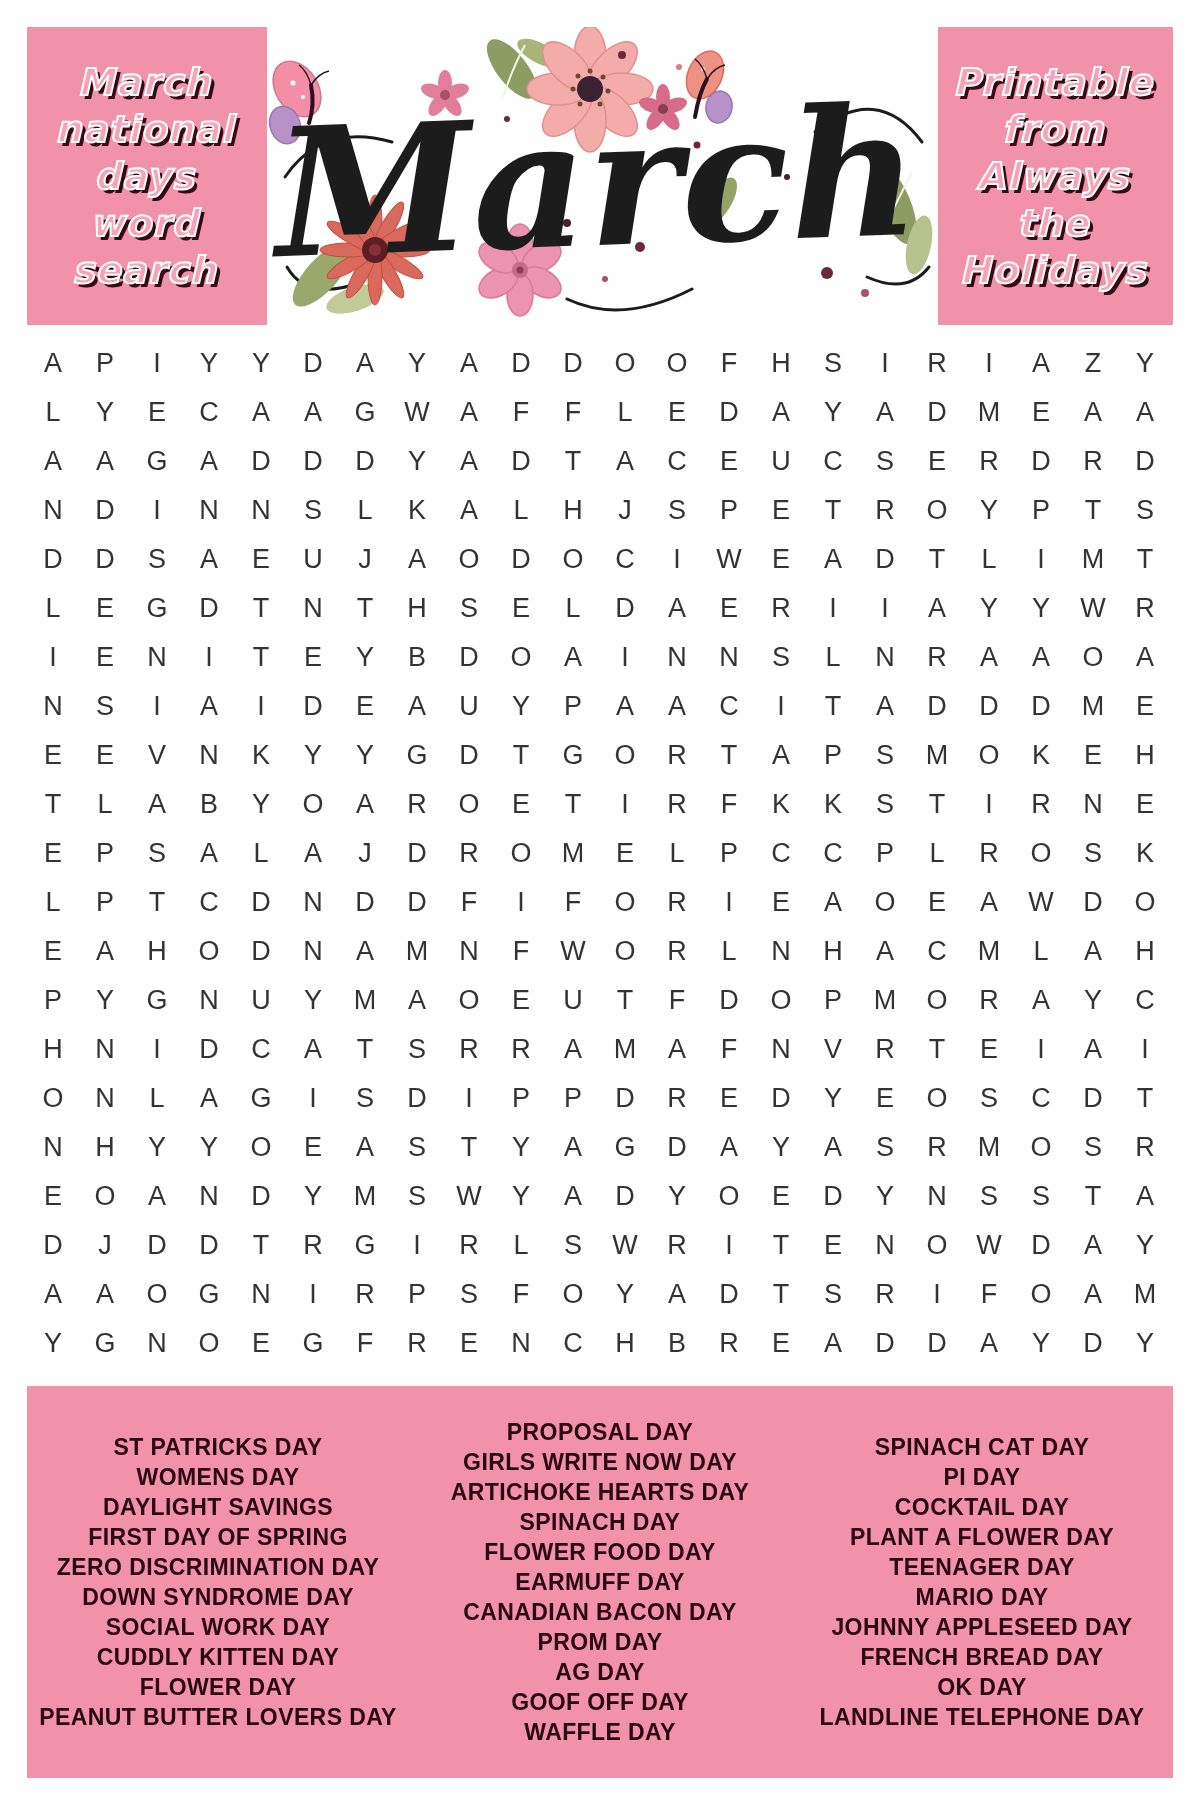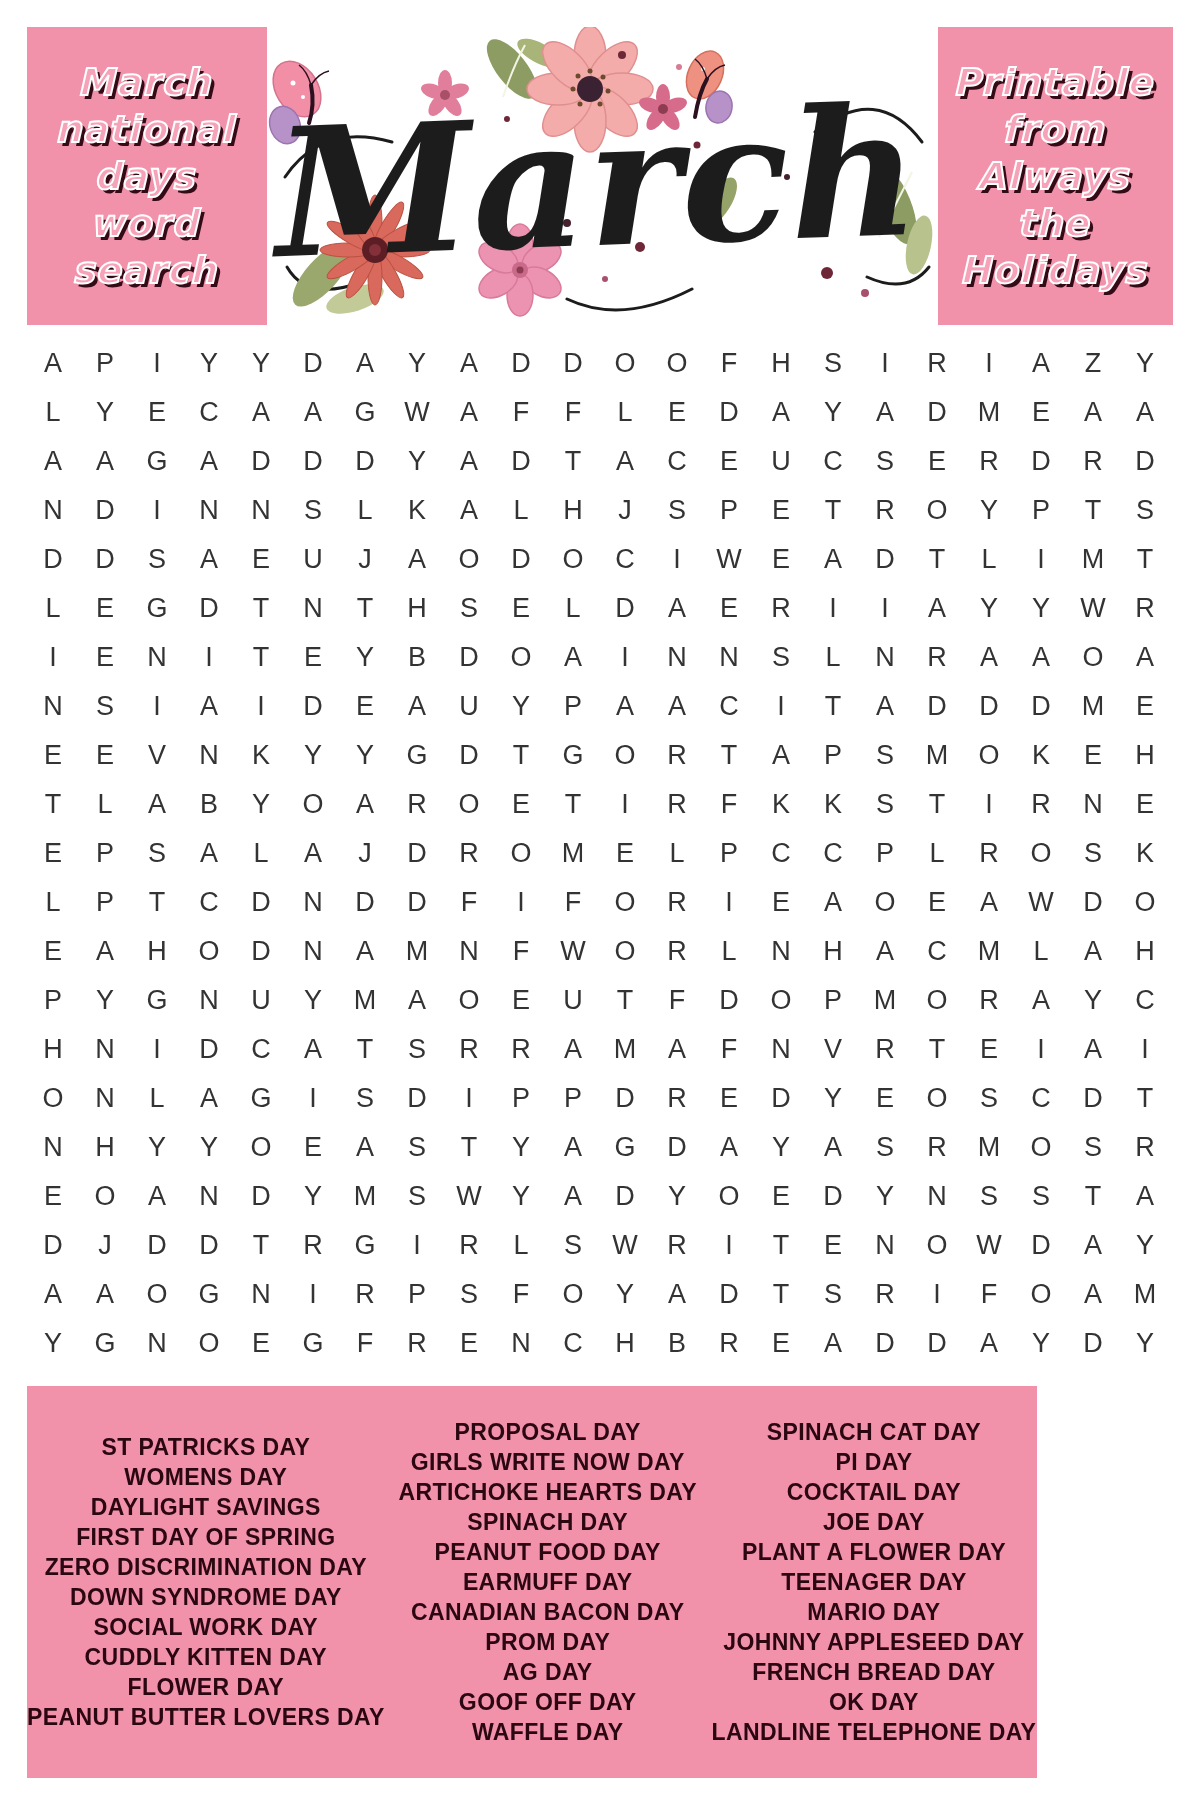--- a/index.html
+++ b/index.html
@@ -28,21 +28,21 @@
   .word-grid {
     position:absolute; left:27px; top:339px; width:1144px; height:1029px;
     display:grid; grid-template-columns:repeat(22, 1fr); grid-auto-rows:49px;
   }
   .cell {
     display:flex; align-items:center; justify-content:center;
     font-size:27px; color:#333333; font-weight:400;
   }
   
   .words-box {
-    position:absolute; left:27px; top:1386px; width:1010px; height:392px;
+    position:absolute; left:27px; top:1386px; width:1146px; height:392px;
     background:#f191aa; display:flex; align-items:stretch;
   }
   .word-col { flex:1; display:flex; flex-direction:column; justify-content:center; }
   .word-item {
     font-size:23px; line-height:30px; font-weight:bold; color:#2b0712;
     text-align:center; letter-spacing:0.4px; white-space:nowrap;
   }
 </style>
 </head>
 <body>
@@ -673,33 +673,32 @@
         <div class="word-item">SOCIAL WORK DAY</div>
         <div class="word-item">CUDDLY KITTEN DAY</div>
         <div class="word-item">FLOWER DAY</div>
         <div class="word-item">PEANUT BUTTER LOVERS DAY</div>
       </div>
     <div class="word-col">
         <div class="word-item">PROPOSAL DAY</div>
         <div class="word-item">GIRLS WRITE NOW DAY</div>
         <div class="word-item">ARTICHOKE HEARTS DAY</div>
         <div class="word-item">SPINACH DAY</div>
-        <div class="word-item">PEANUT FOOD DAY</div>
+        <div class="word-item">FLOWER FOOD DAY</div>
         <div class="word-item">EARMUFF DAY</div>
         <div class="word-item">CANADIAN BACON DAY</div>
         <div class="word-item">PROM DAY</div>
         <div class="word-item">AG DAY</div>
         <div class="word-item">GOOF OFF DAY</div>
         <div class="word-item">WAFFLE DAY</div>
       </div>
     <div class="word-col">
         <div class="word-item">SPINACH CAT DAY</div>
         <div class="word-item">PI DAY</div>
         <div class="word-item">COCKTAIL DAY</div>
-        <div class="word-item">JOE DAY</div>
         <div class="word-item">PLANT A FLOWER DAY</div>
         <div class="word-item">TEENAGER DAY</div>
         <div class="word-item">MARIO DAY</div>
         <div class="word-item">JOHNNY APPLESEED DAY</div>
         <div class="word-item">FRENCH BREAD DAY</div>
         <div class="word-item">OK DAY</div>
         <div class="word-item">LANDLINE TELEPHONE DAY</div>
       </div>
   </div>
 

